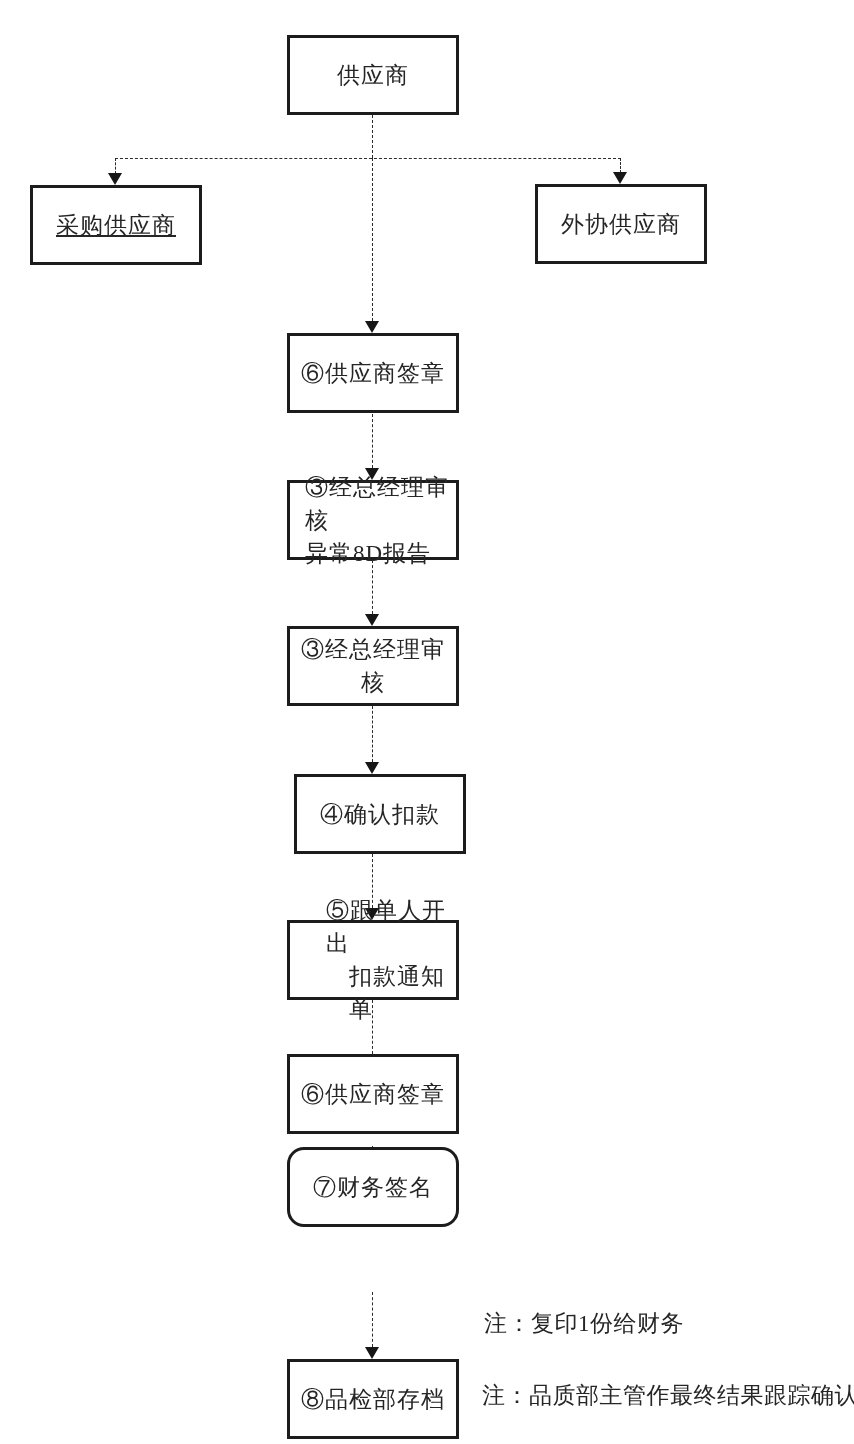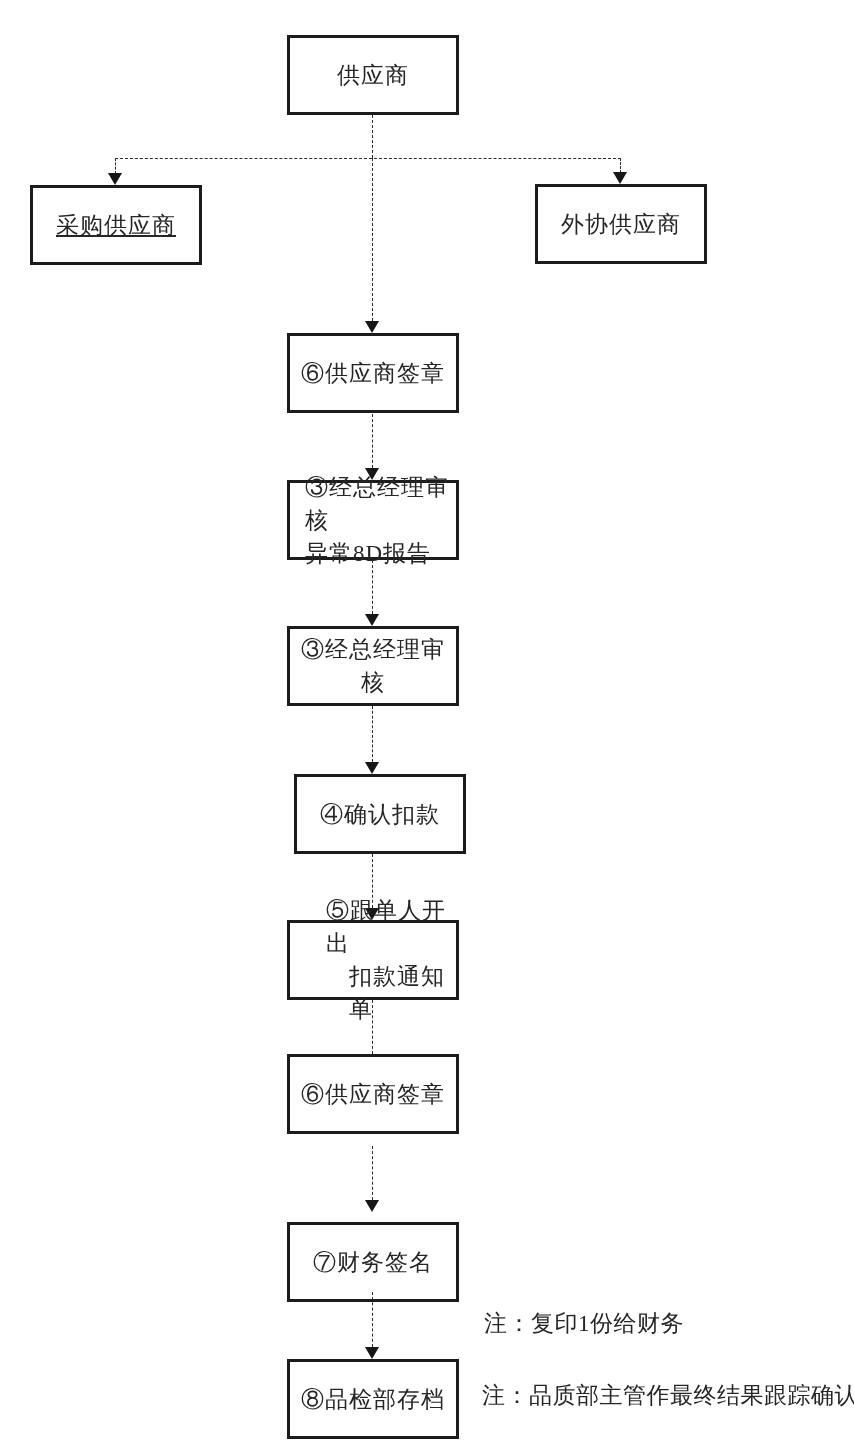--- a/index.html
+++ b/index.html
@@ -134,21 +134,21 @@
   <div class="v-dash" style="left:372px; top:989px; height:54px;"></div>
   <div class="arrow-down" style="left:365px; top:1043px;"></div>
 
   <div class="flow-box" style="left:287px; top:1043px;">
     <div>⑥供应商签章</div>
   </div>
 
   <div class="v-dash" style="left:372px; top:1135px; height:54px;"></div>
   <div class="arrow-down" style="left:365px; top:1189px;"></div>
 
-  <div class="flow-box" style="left:287px; top:1211px;">
+  <div class="flow-box" style="left:287px; top:1136px;border-radius:17px;">
     <div>⑦财务签名</div>
   </div>
 
   <div class="v-dash" style="left:372px; top:1281px; height:55px;"></div>
   <div class="arrow-down" style="left:365px; top:1336px;"></div>
 
   <div class="flow-box" style="left:287px; top:1348px;">
     <div>⑧品检部存档</div>
   </div>
 

